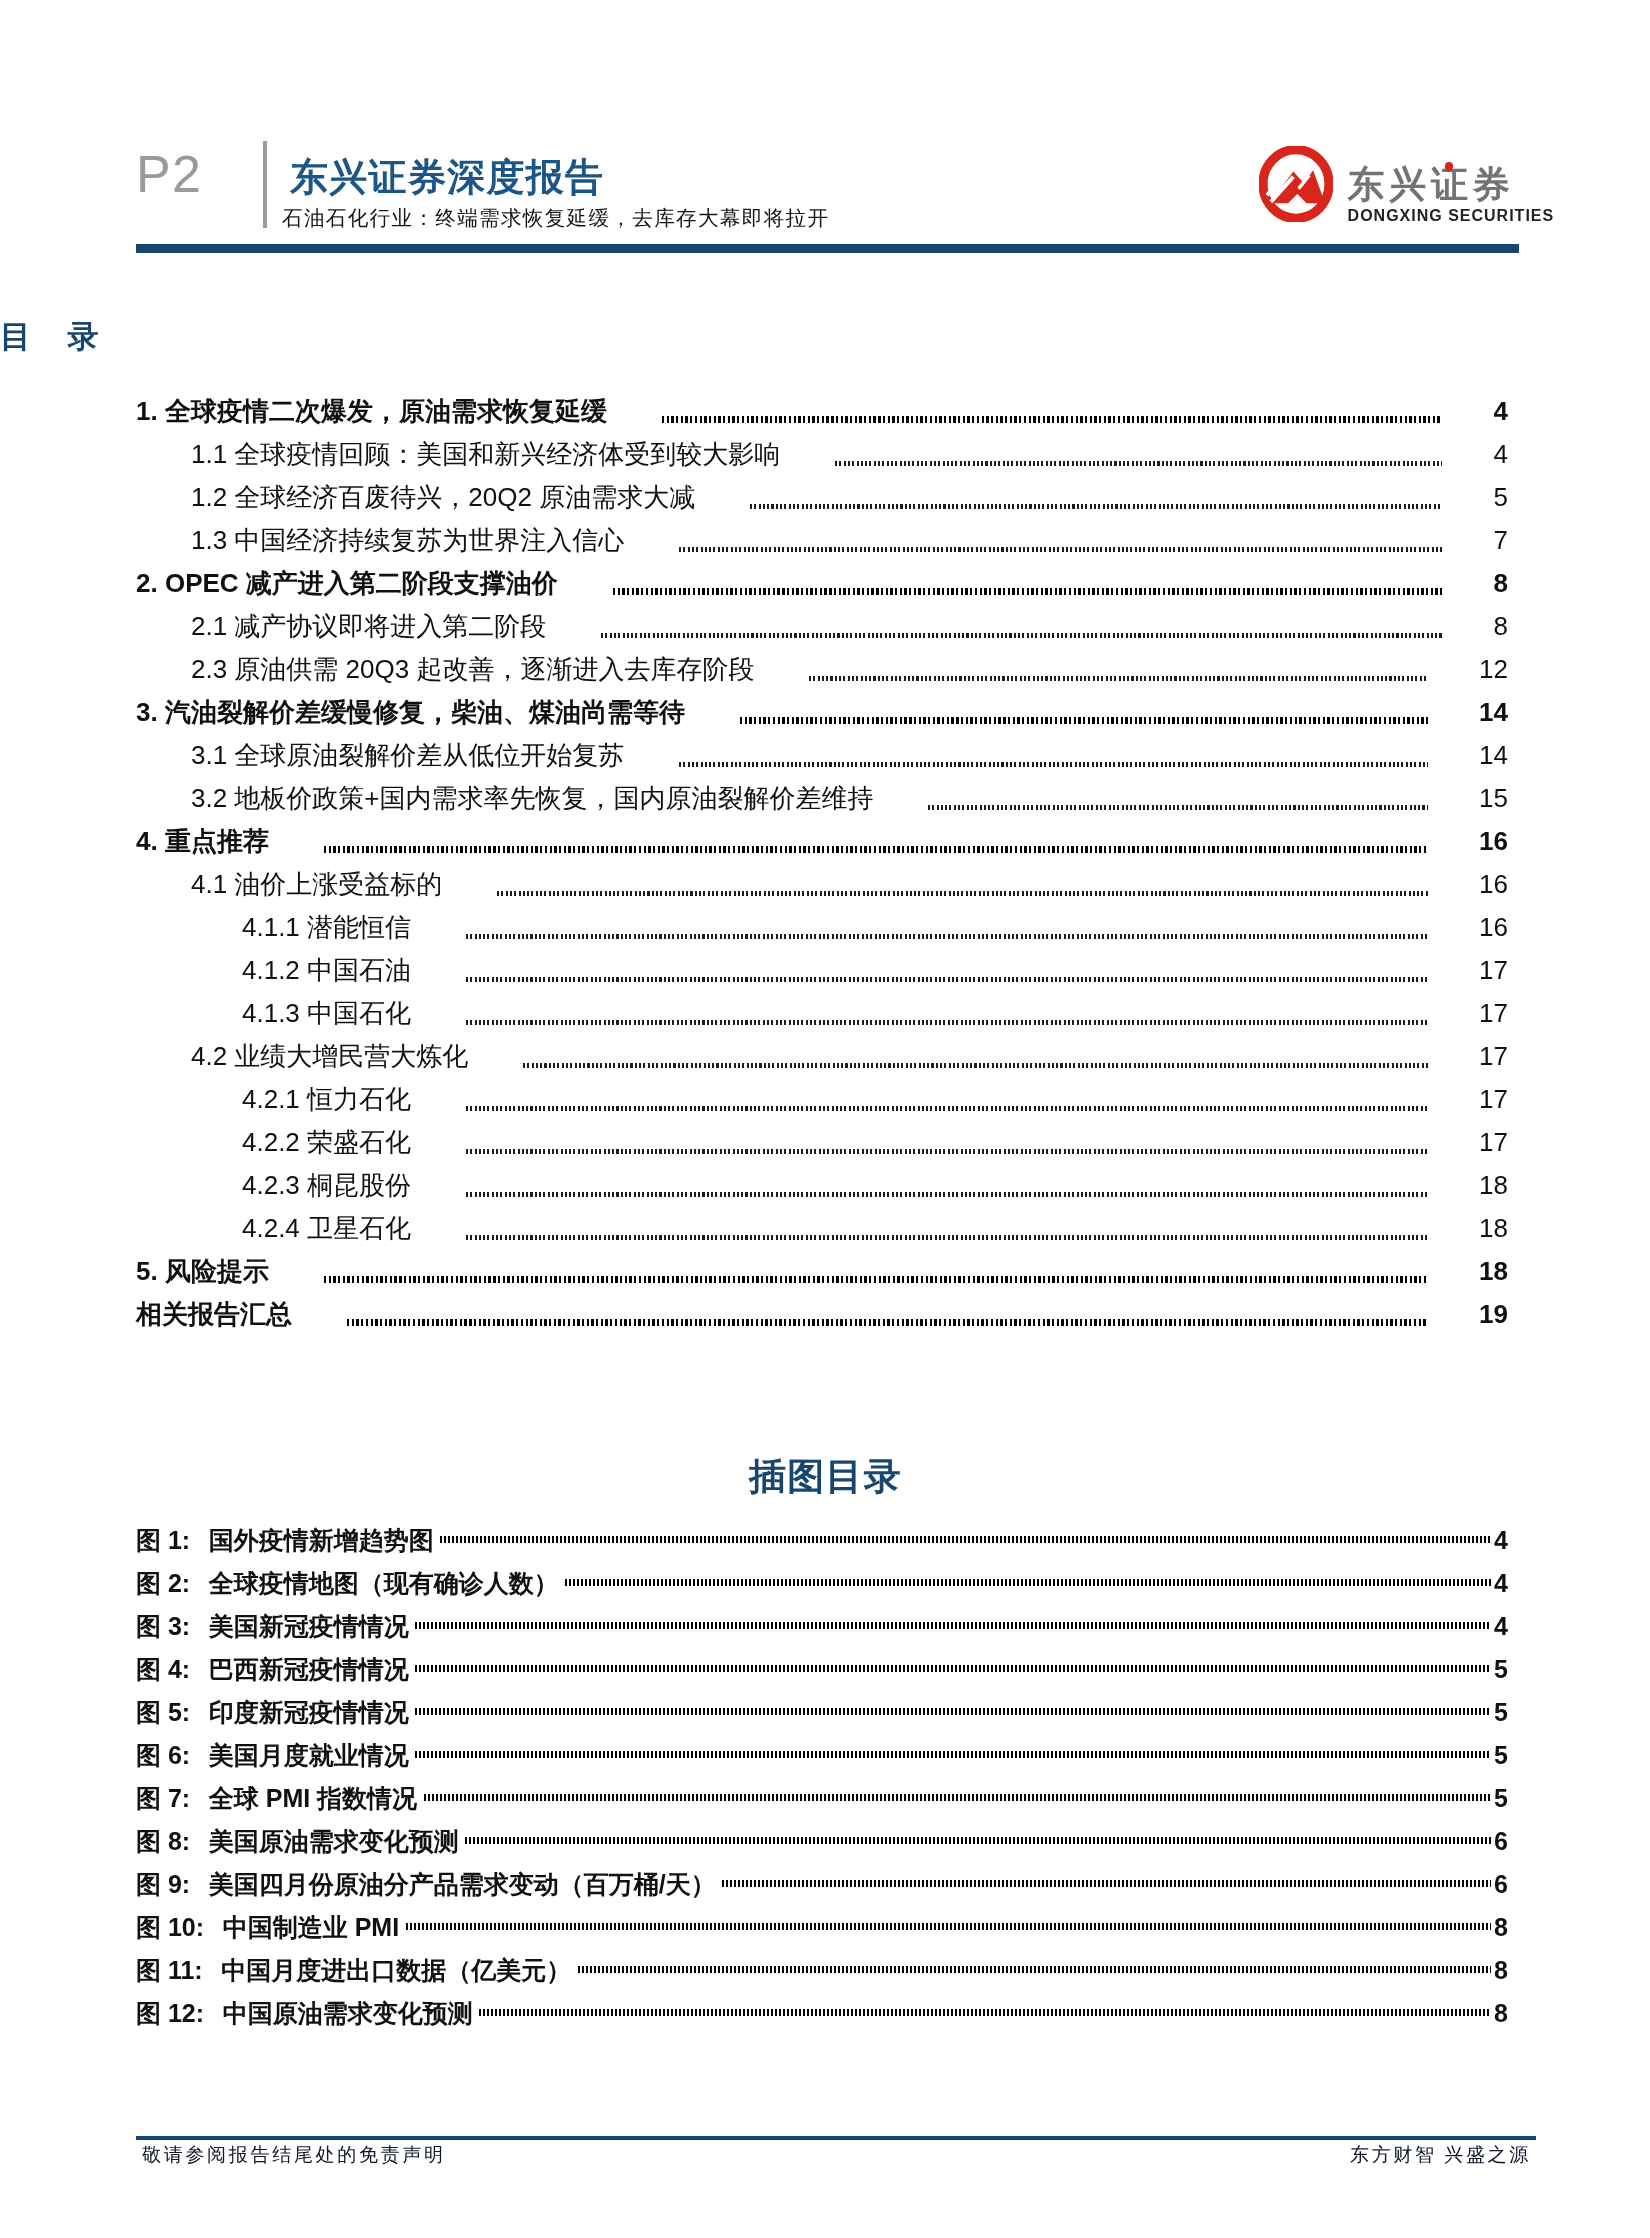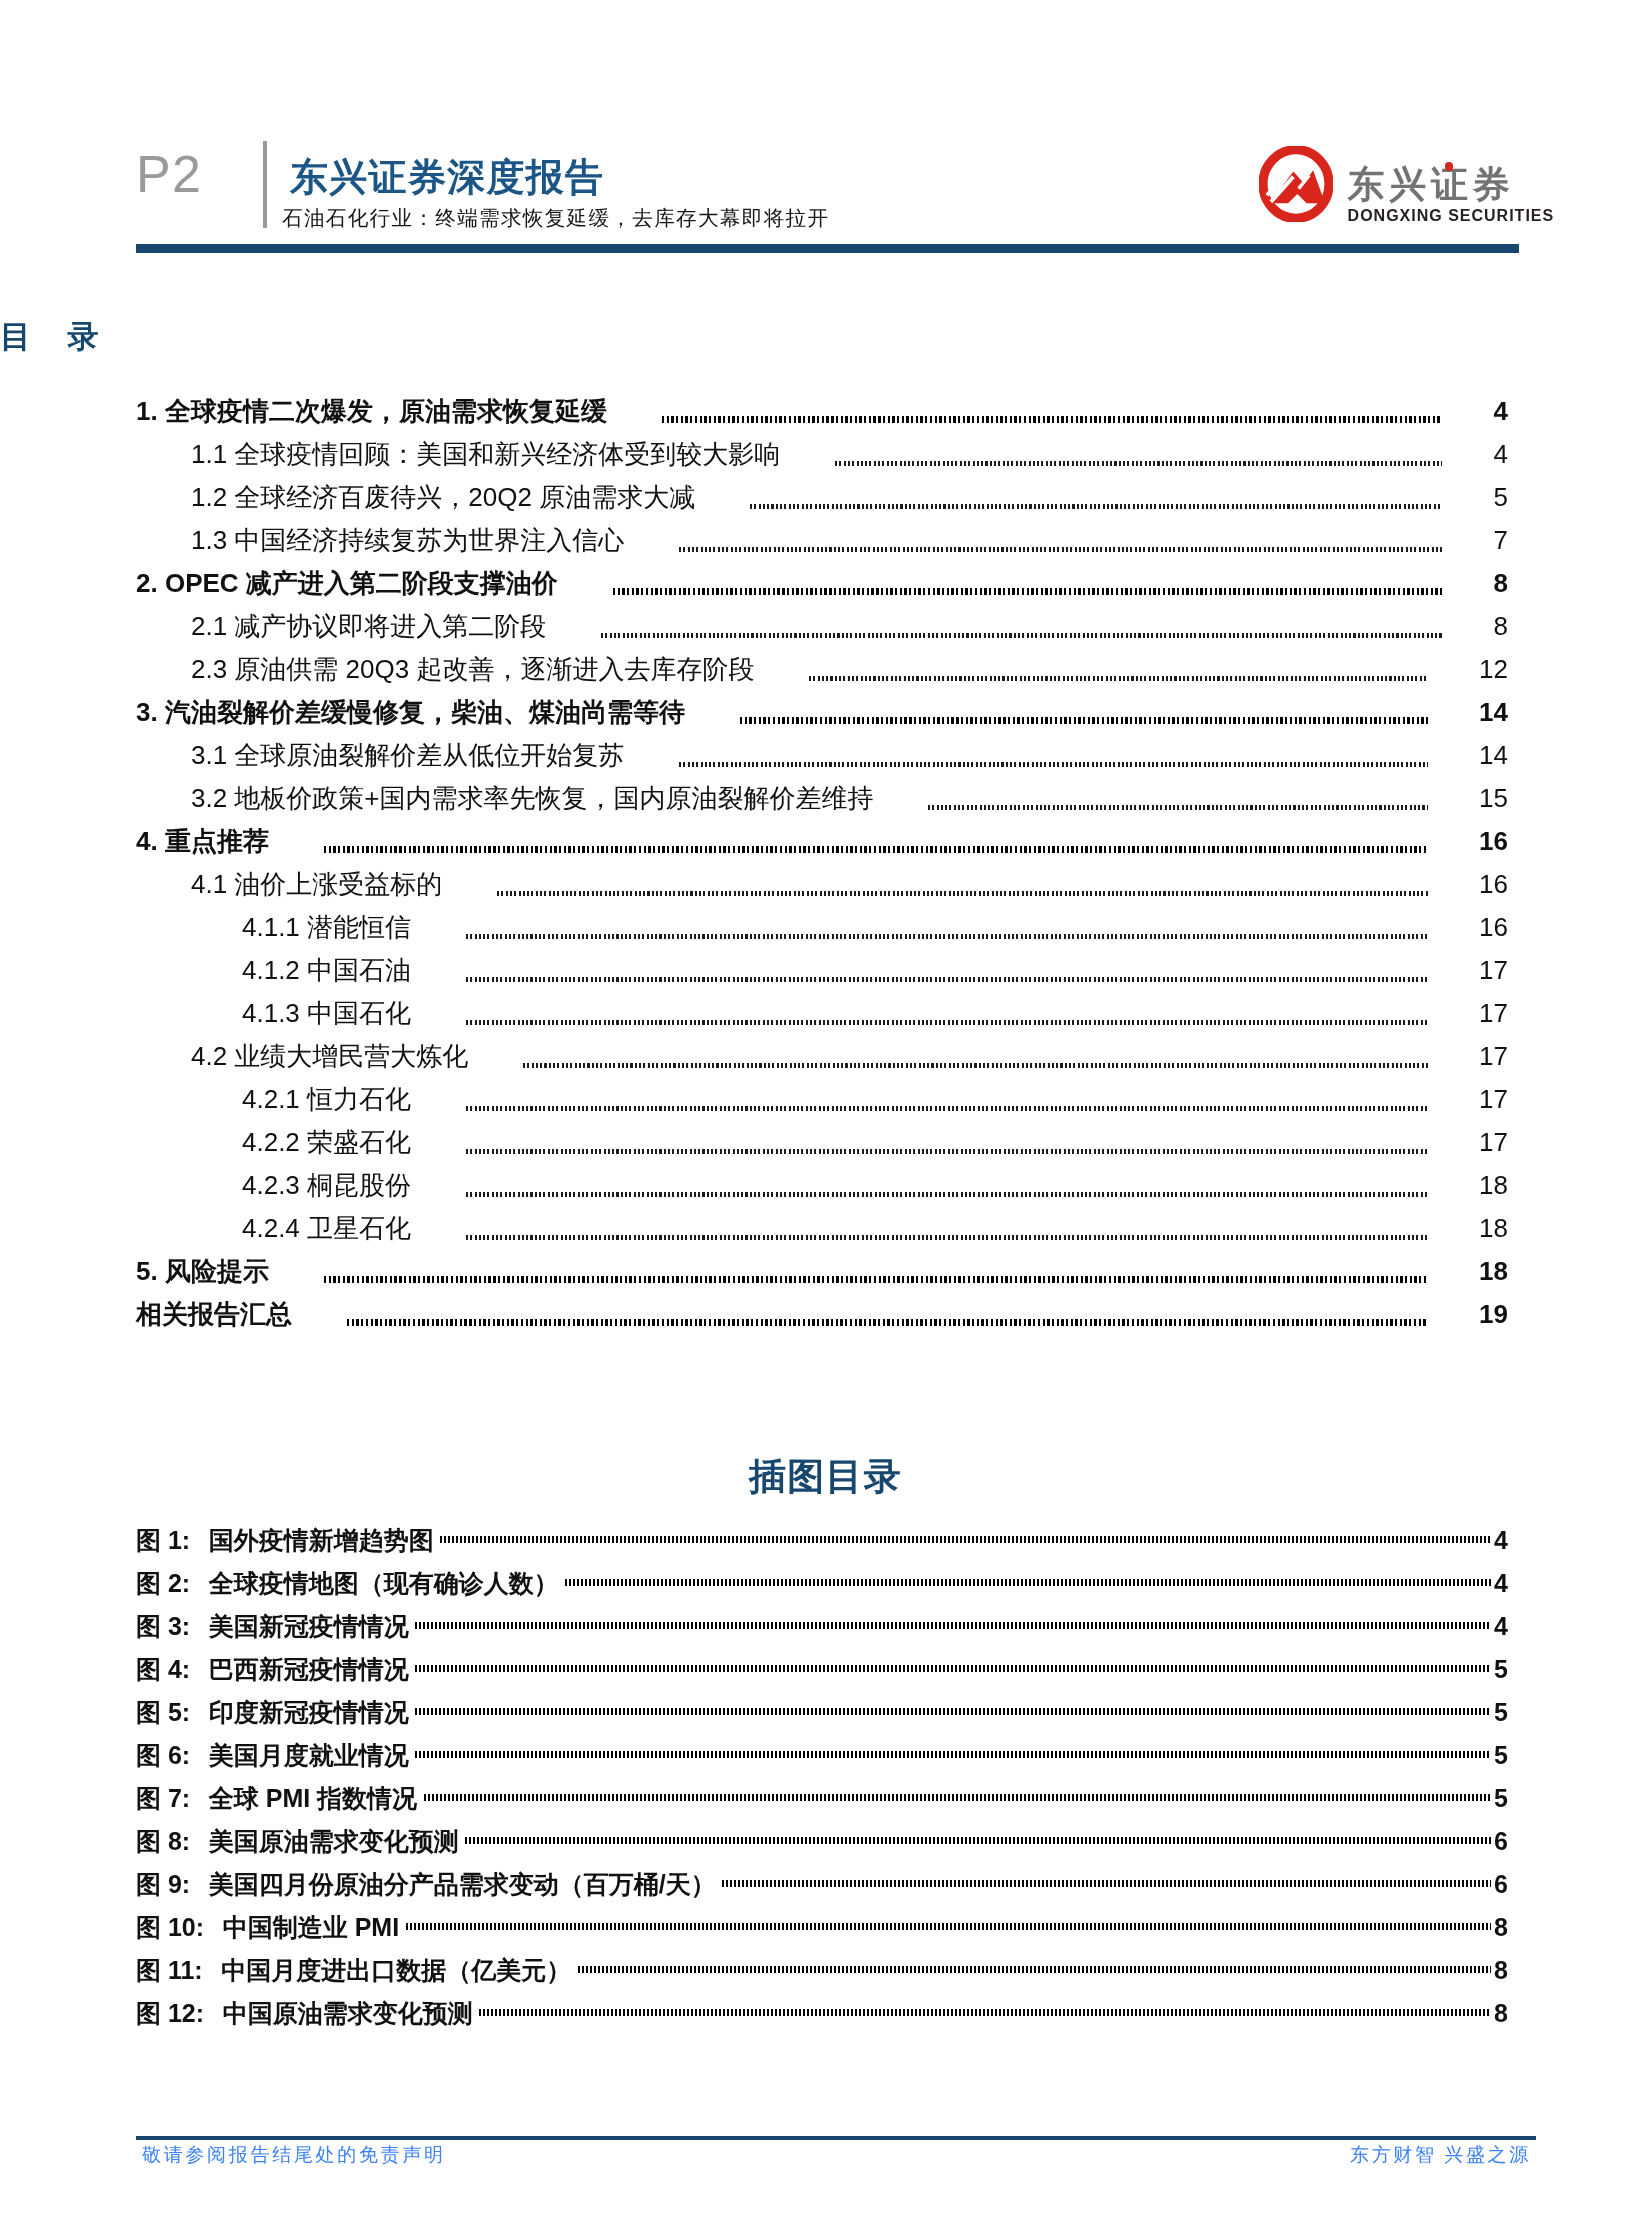--- a/index.html
+++ b/index.html
@@ -105,21 +105,21 @@
 
   
   .footer-bar{
     position:absolute;left:136px;top:2136px;width:1400px;height:4px;
     background:var(--navy);
   }
   .footer{
     position:absolute;left:142px;right:120px;top:2144px;
     display:flex;justify-content:space-between;
     font-family:"Liberation Serif",serif;font-size:19px;line-height:1.2;
-    letter-spacing:2.7px;color:#3b82f6;
+    letter-spacing:2.7px;color:#0f172a;
   }
 </style>
 </head>
 <body>
 
 <div class="page">
 
   <div class="p2">P2</div>
   <div class="vbar"></div>
 

